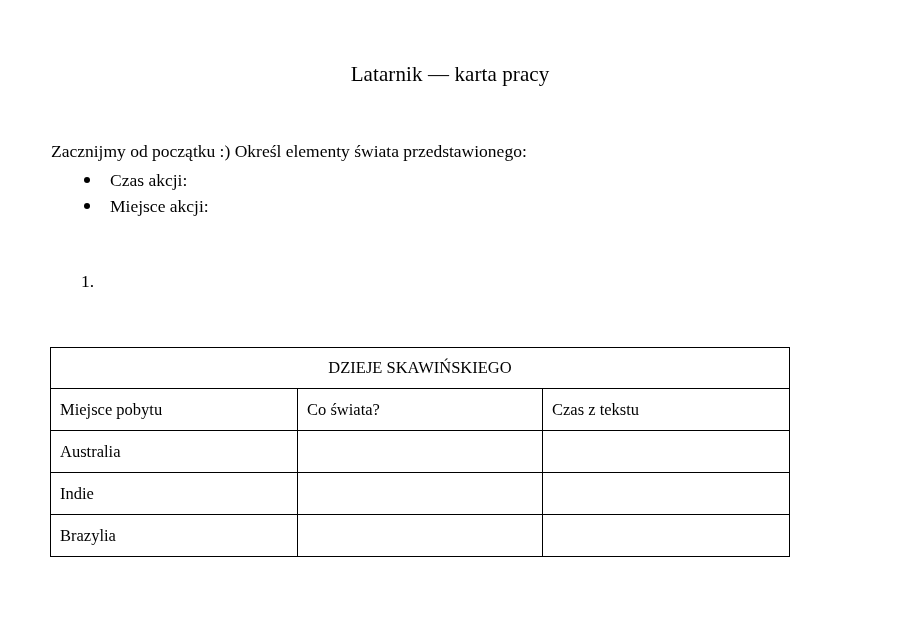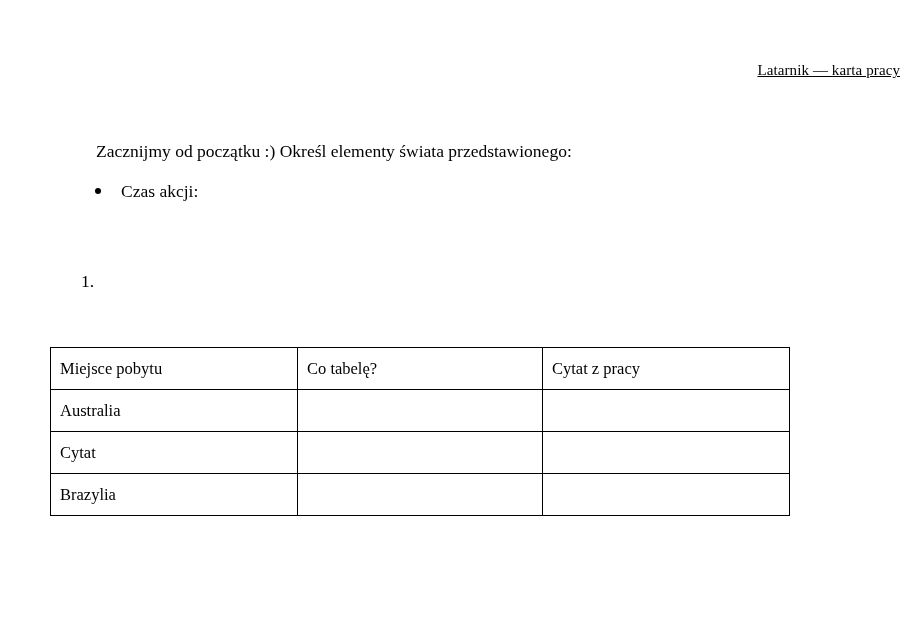--- a/index.html
+++ b/index.html
@@ -22,44 +22,42 @@
     height: 633px;
     background: #ffffff;
   }
 
   
   .doc-title {
     position: absolute;
     left: 0;
     top: 61px;
     width: 900px;
-    text-align: right;
-    font-size: 15px;
+    text-align: center;
+    font-size: 21px;
     line-height: 1.25;
     letter-spacing: 0.1px;
-    text-decoration: underline;
   }
 
   
   .intro {
     position: absolute;
     left: 51px;
     top: 140px;
     font-size: 17.5px;
     line-height: 1.35;
     white-space: nowrap;
-    margin-left: 45px;
   }
 
   
   .bullet-list {
     position: absolute;
     left: 51px;
     top: 167px;
-    margin: 11px;
+    margin: 0;
     padding: 0;
     list-style: none;
   }
   .bullet-list li {
     position: relative;
     height: 26px;
     line-height: 26px;
     font-size: 17.5px;
     padding-left: 59px;
   }
@@ -143,49 +141,56 @@
 
   <div class="doc-title">Latarnik — karta pracy</div>
 
   <div class="intro">Zacznijmy od początku :) Określ elementy świata przedstawionego:</div>
 
   <ul class="bullet-list">
     <li>
       <span class="bullet-dot"></span>
       <span>Czas akcji:</span>
     </li>
+    <li>
+      <span class="bullet-dot"></span>
+      <span>Miejsce akcji:</span>
+    </li>
   </ul>
 
   <ol class="numbered-list">
     <li>
       <span class="num-marker">1.</span>
     </li>
   </ol>
 
   <table class="data-table">
     <colgroup>
       <col class="col-a">
       <col class="col-b">
       <col class="col-c">
     </colgroup>
     <thead>
       <tr>
+        <th class="table-title-cell" colspan="3">DZIEJE SKAWIŃSKIEGO</th>
+      </tr>
+      <tr>
         <th class="table-head-cell">Miejsce pobytu</th>
-        <th class="table-head-cell">Co tabelę?</th>
-        <th class="table-head-cell">Cytat z pracy</th>
+        <th class="table-head-cell">Co świata?</th>
+        <th class="table-head-cell">Czas z tekstu</th>
       </tr>
     </thead>
     <tbody>
       <tr>
         <td>Australia</td>
         <td></td>
         <td></td>
       </tr>
       <tr>
-        <td>Cytat</td>
+        <td>Indie</td>
         <td></td>
         <td></td>
       </tr>
       <tr>
         <td>Brazylia</td>
         <td></td>
         <td></td>
       </tr>
     </tbody>
   </table>

